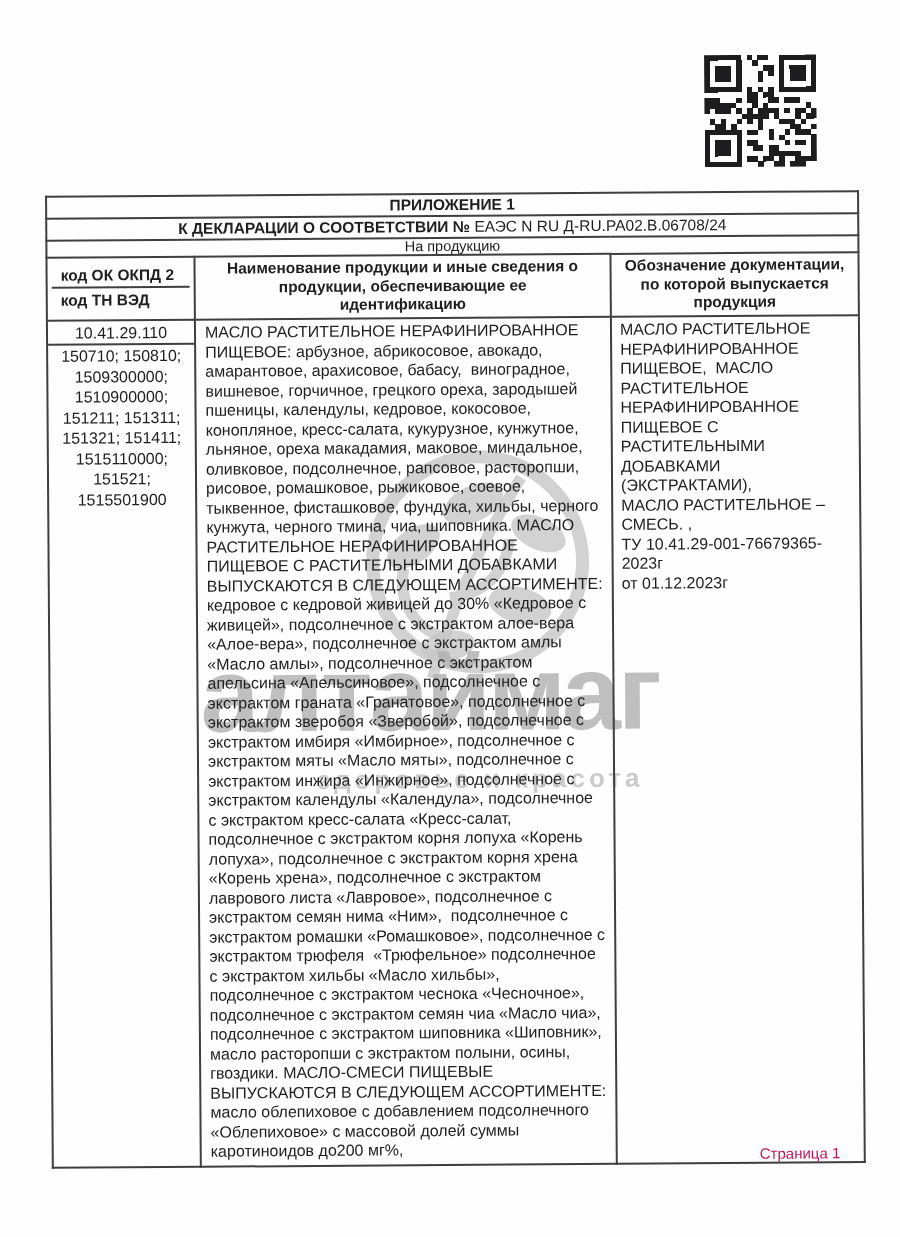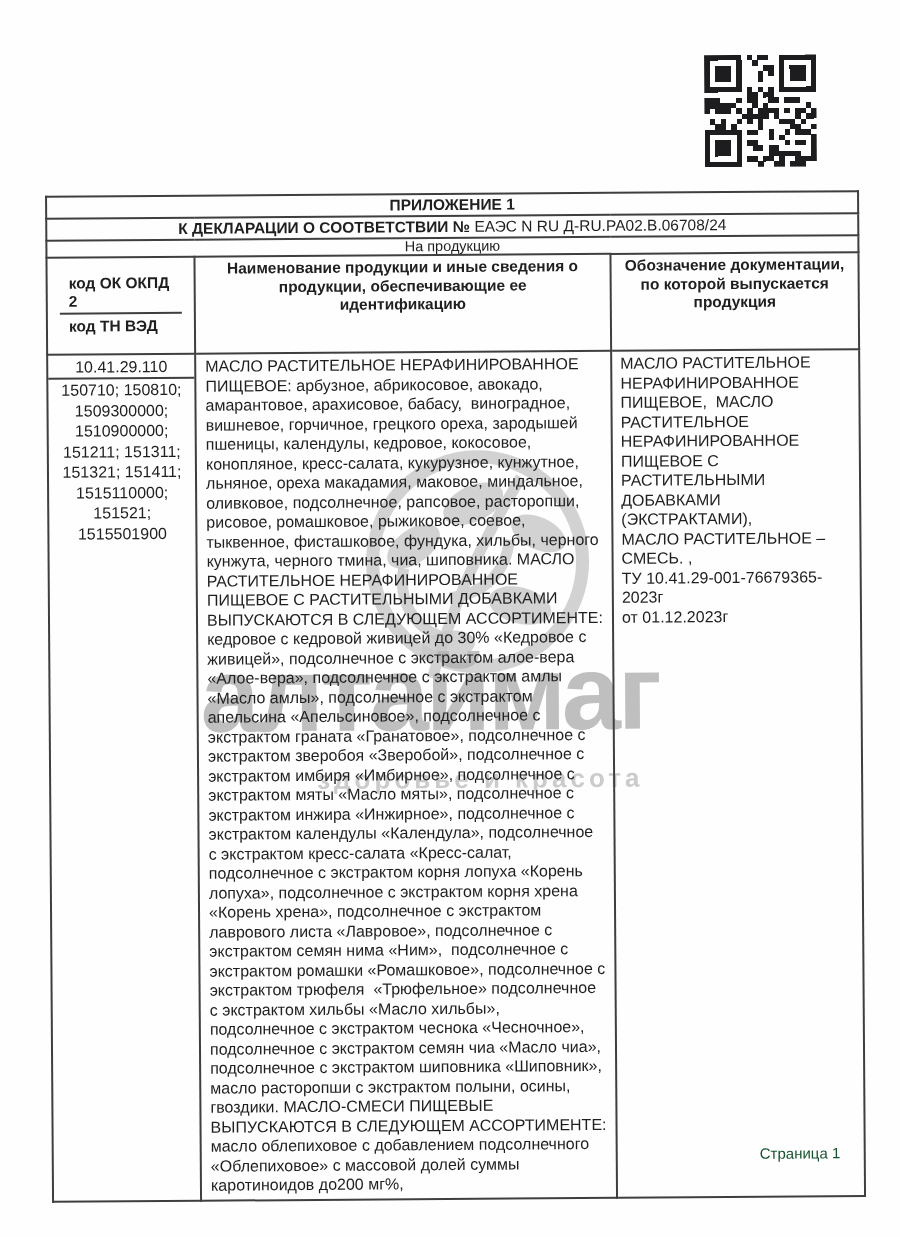--- a/index.html
+++ b/index.html
@@ -61,21 +61,21 @@
     white-space: pre-wrap;
   }
   .cell-docs {
     font-size: 16px; line-height: 19.5px;
     padding: 2px 4px 4px 8px;
     white-space: pre-wrap;
   }
 
   .footer {
     position: absolute; left: 756px; top: 1147px; z-index: 2;
-    font-size: 15px; color: #14532d;
+    font-size: 15px; color: #be185d;
   }
 </style>
 </head>
 <body>
 
 <div class="page">
   <div class="scan">
 
     <div class="qr"><svg width="112" height="112" viewBox="0 0 111.3 111.3" shape-rendering="crispEdges" fill="#1d1d1f">
           <rect x="0.00" y="0.00" width="5.359999999999999" height="5.359999999999999"></rect>
@@ -330,21 +330,21 @@
         <tr class="r-declare">
           <td colspan="3">
             <span class="lbl">К ДЕКЛАРАЦИИ О СООТВЕТСТВИИ №</span>
             <span>ЕАЭС N RU Д-RU.РА02.В.06708/24</span>
           </td>
         </tr>
         <tr class="r-product">
           <td colspan="3">На продукцию</td>
         </tr>
         <tr>
-          <td class="hdr-cell" style="padding:12px">
+          <td class="hdr-cell" style="padding:4px">
             <div class="hdr-codes1">код ОК ОКПД 2</div>
             <div class="hdr-codes2">код ТН ВЭД</div>
           </td>
           <td class="hdr-cell hdr-center">Наименование продукции и иные сведения о
 продукции, обеспечивающие ее
 идентификацию</td>
           <td class="hdr-cell hdr-center">Обозначение документации,
 по которой выпускается
 продукция</td>
         </tr>

